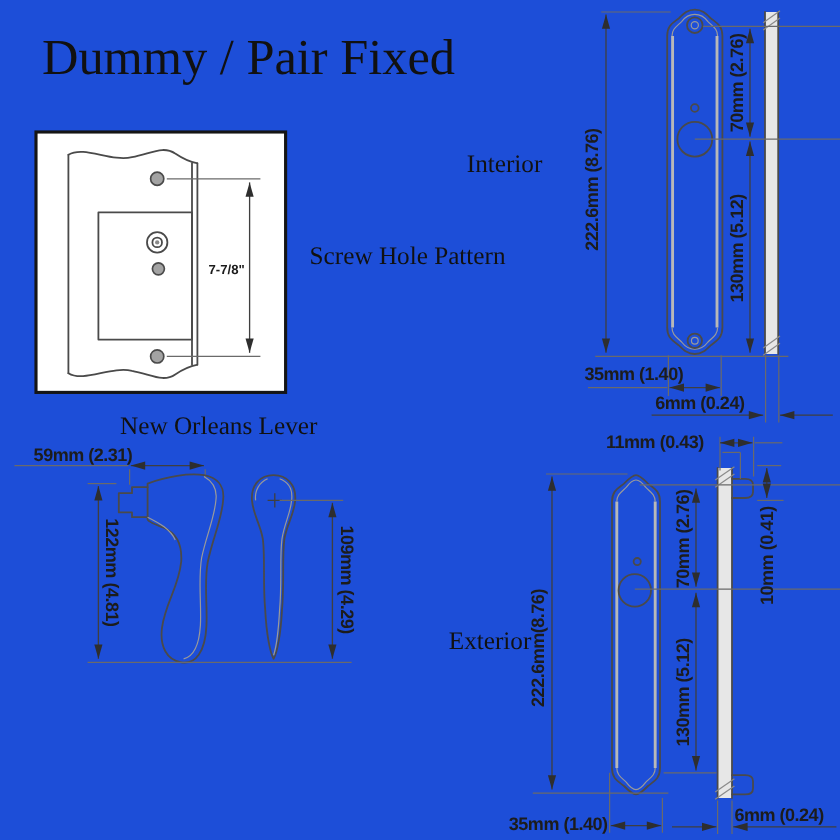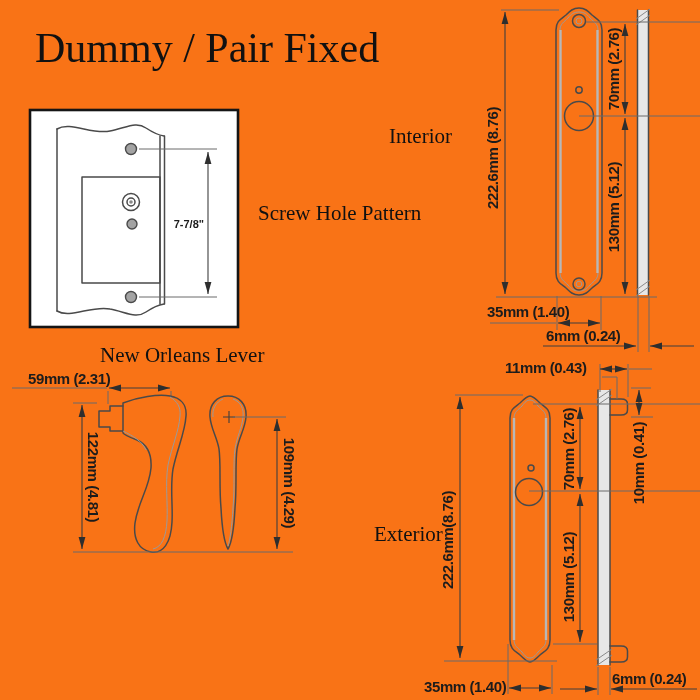--- a/index.html
+++ b/index.html
@@ -1,16 +1,16 @@
 <!DOCTYPE html>
 <html><head>
 <meta charset="utf-8">
 <style>
   html,body{margin:0;padding:0;background:#ffffff;}
-  #canvas{position:relative;width:700px;height:700px;background:#f97316;overflow:hidden;
+  #canvas{position:relative;width:700px;height:700px;background:#1d4ed8;overflow:hidden;
           font-family:"Liberation Sans",sans-serif;}
   svg{position:absolute;left:0;top:0;}
   .ttl{font-family:"Liberation Serif",serif;font-size:42px;fill:#111;}
   .lbl{font-family:"Liberation Serif",serif;font-size:21px;fill:#111;}
   .dim{font-family:"Liberation Sans",sans-serif;font-weight:bold;font-size:15px;
        fill:#1c1c1c;letter-spacing:-0.4px;}
   .dimsm{font-family:"Liberation Sans",sans-serif;font-weight:bold;font-size:11px;fill:#1c1c1c;}
   .obj{stroke:#4a4a4a;stroke-width:1.5;fill:none;stroke-linecap:round;stroke-linejoin:round;}
   .objthin{stroke:#9a9a9a;stroke-width:1;fill:none;}
   .edge{stroke:#b8b8b8;stroke-width:2.4;fill:none;}

